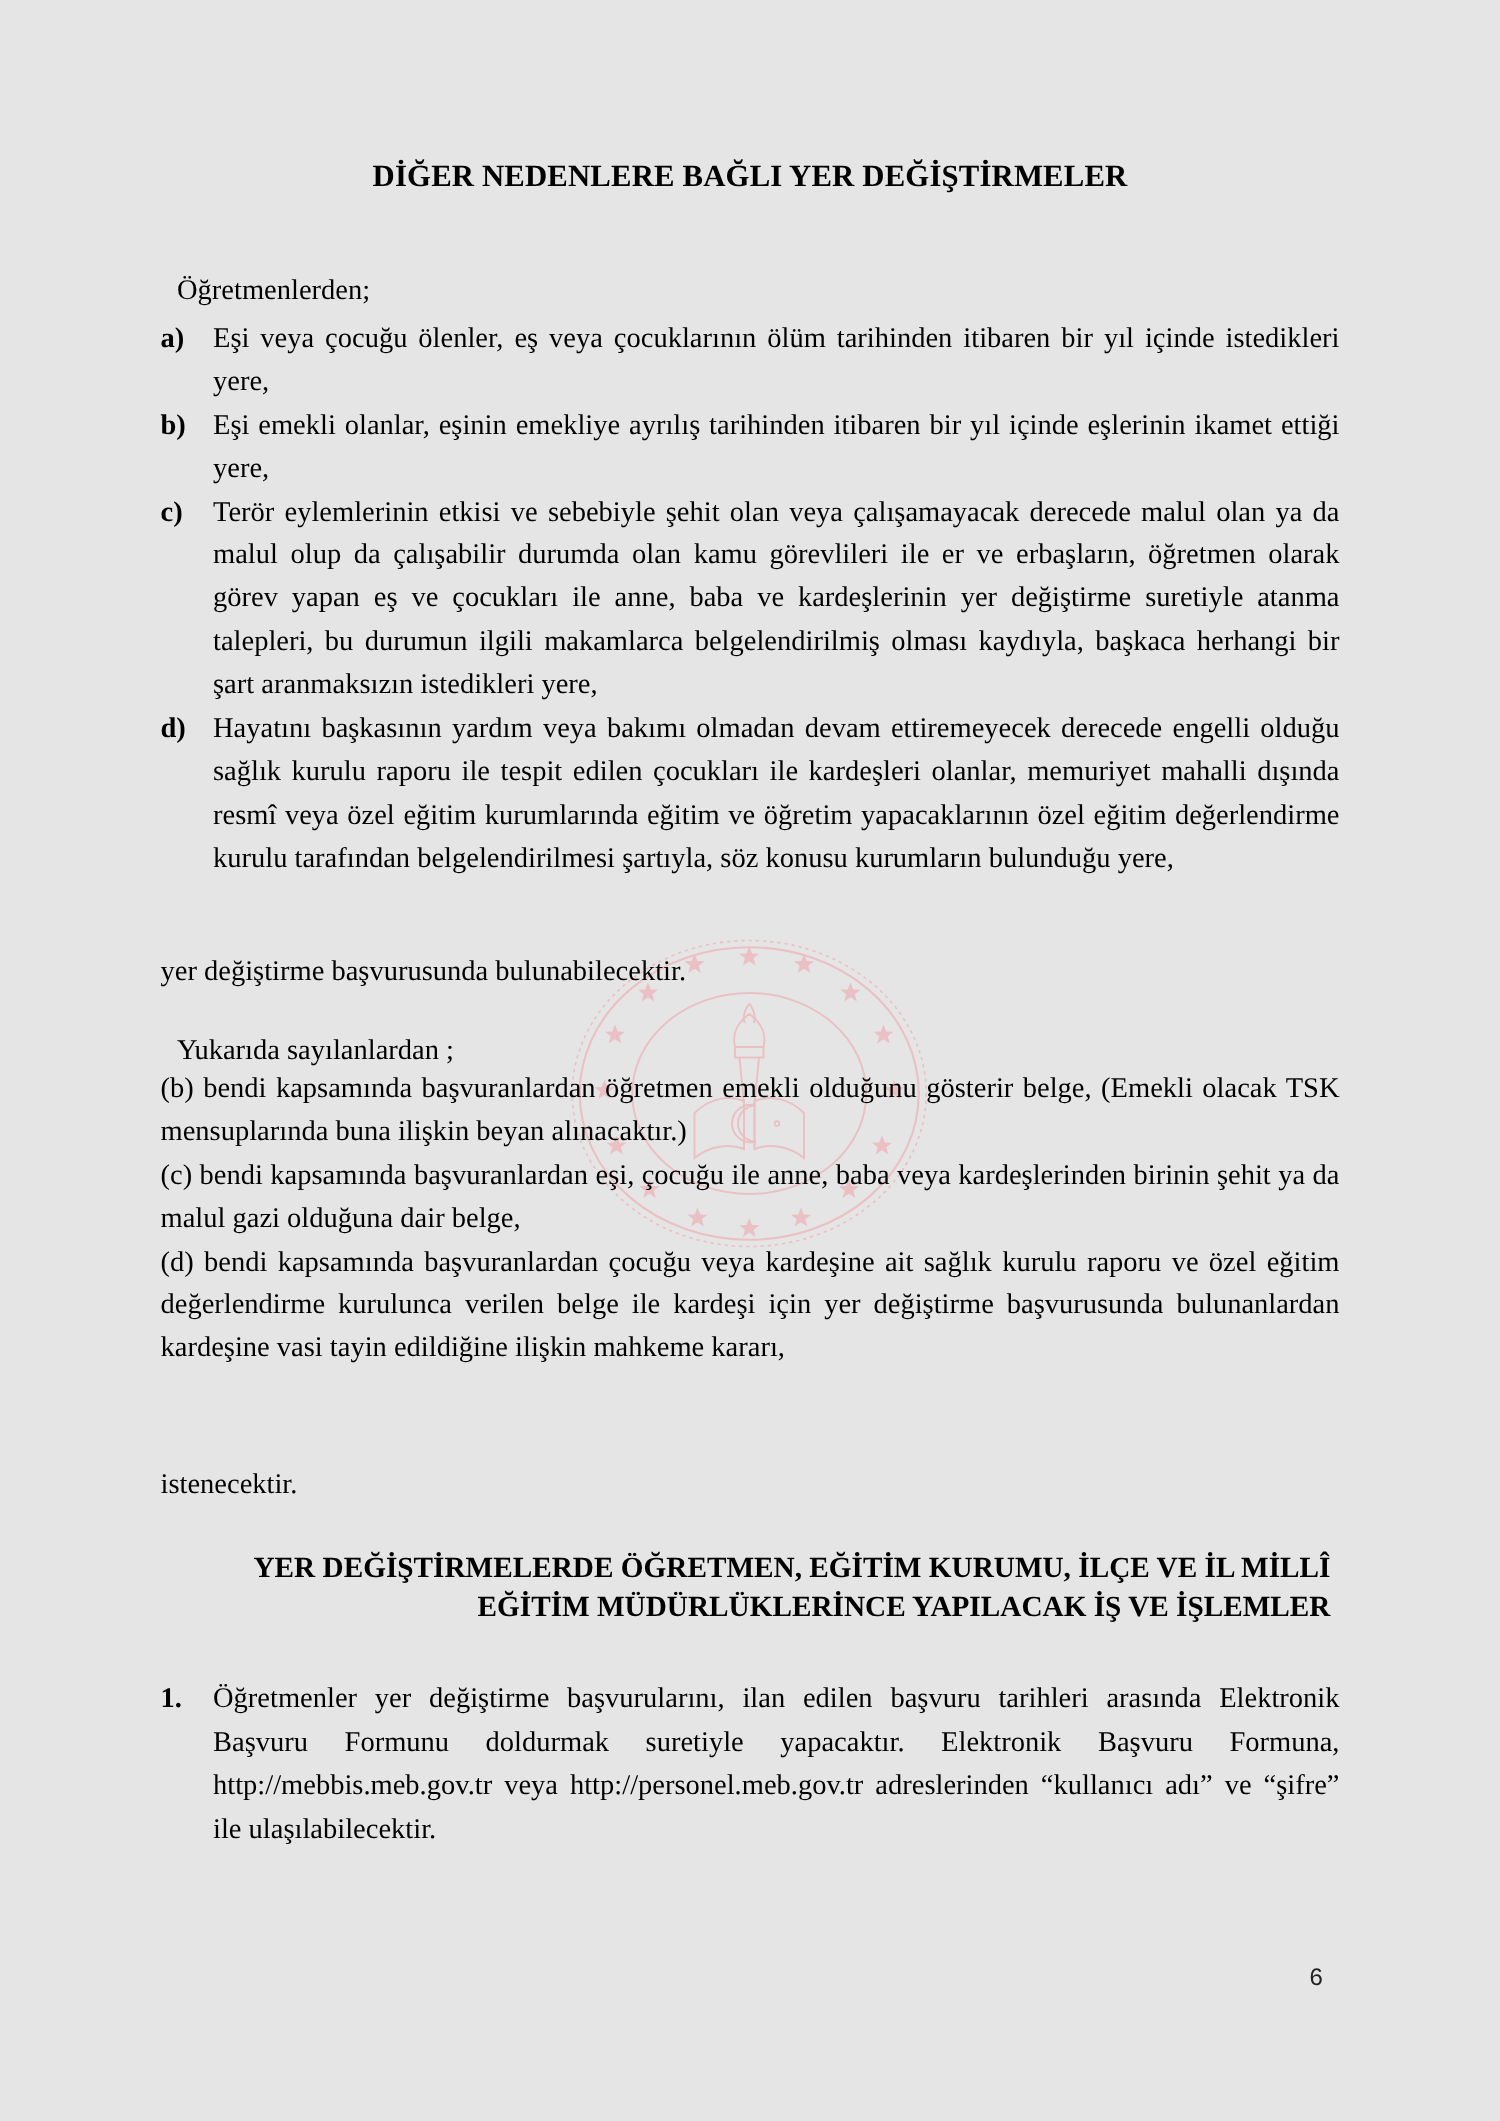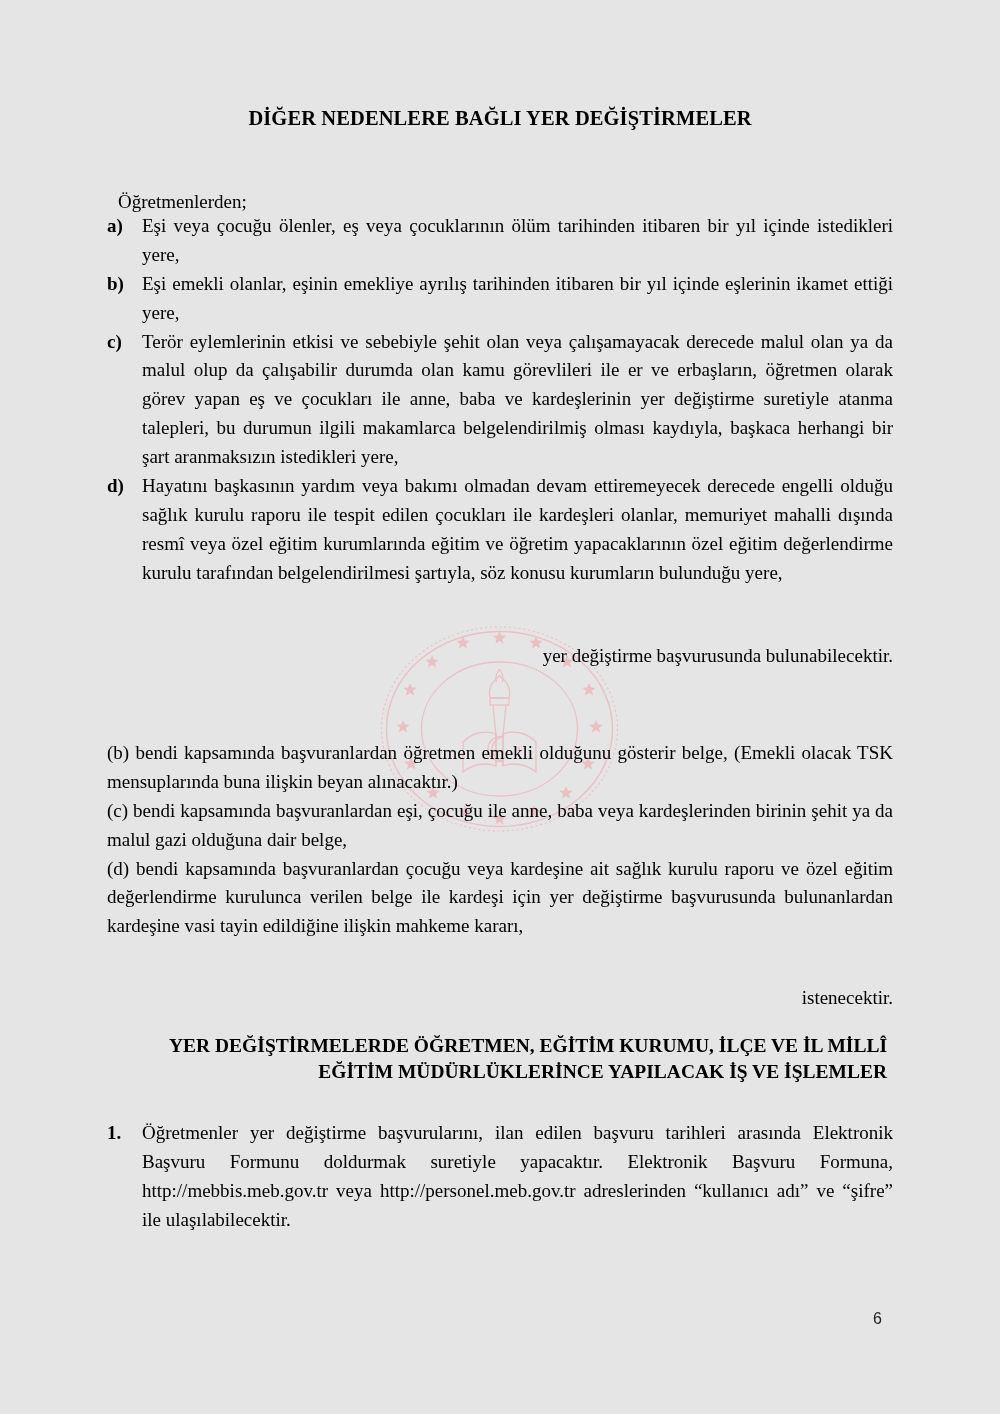--- a/index.html
+++ b/index.html
@@ -34,21 +34,21 @@
     top: 624px;
     width: 243px;
     height: 210px;
     pointer-events: none;
     z-index: 0;
     opacity: 0.62;
   }
   .seal svg { display: block; width: 100%; height: 100%; }
 
   
-  .layer { position: relative; z-index: 2; margin-top: 27px; }
+  .layer { position: relative; z-index: 2; }
 
   h1.doc-title {
     margin: 0;
     position: absolute;
     top: 106px;
     left: 0;
     width: 786px;
     text-align: center;
     font-size: 20.5px;
     font-weight: bold;
@@ -90,21 +90,21 @@
   }
 
   .para {
     position: absolute;
     left: 0;
     width: 786px;
     font-size: 19px;
     line-height: 1.52;
     text-align: justify;
   }
-  .para.nojust { text-align: right; }
+  .para.nojust { text-align: left; }
 
   .p-yer { top: 615px; }
   .p-yukarida { top: 668px; left: 11px; }
   .p-bentler { top: 712px; }
   .p-isten { top: 957px; }
 
   h2.doc-subtitle {
     margin: 0;
     position: absolute;
     top: 1033px;
@@ -222,20 +222,21 @@
         <span>Terör eylemlerinin etkisi ve sebebiyle şehit olan veya çalışamayacak derecede malul olan ya da malul olup da çalışabilir durumda olan kamu görevlileri ile er ve erbaşların, öğretmen olarak görev yapan eş ve çocukları ile anne, baba ve kardeşlerinin yer değiştirme suretiyle atanma talepleri, bu durumun ilgili makamlarca belgelendirilmiş olması kaydıyla, başkaca herhangi bir şart aranmaksızın istedikleri yere,</span>
       </li>
       <li>
         <span class="marker">d)</span>
         <span>Hayatını başkasının yardım veya bakımı olmadan devam ettiremeyecek derecede engelli olduğu sağlık kurulu raporu ile tespit edilen çocukları ile kardeşleri olanlar, memuriyet mahalli dışında resmî veya özel  eğitim kurumlarında eğitim ve öğretim yapacaklarının özel eğitim değerlendirme kurulu tarafından belgelendirilmesi şartıyla, söz konusu kurumların bulunduğu yere,</span>
       </li>
     </ol>
 
     <p class="para nojust p-yer layer">yer değiştirme başvurusunda bulunabilecektir.</p>
 
+    <p class="para nojust p-yukarida layer">Yukarıda sayılanlardan ;</p>
 
     <div class="para p-bentler layer">
       <div>(b) bendi kapsamında başvuranlardan öğretmen emekli olduğunu gösterir belge, (Emekli olacak TSK mensuplarında buna ilişkin beyan alınacaktır.)</div>
       <div>(c) bendi kapsamında başvuranlardan eşi, çocuğu ile anne, baba veya kardeşlerinden birinin şehit ya da malul gazi olduğuna dair belge,</div>
       <div>(d) bendi kapsamında başvuranlardan çocuğu veya kardeşine ait sağlık kurulu raporu ve özel eğitim değerlendirme kurulunca verilen belge ile kardeşi için yer değiştirme başvurusunda bulunanlardan kardeşine  vasi tayin edildiğine ilişkin mahkeme kararı,</div>
     </div>
 
     <p class="para nojust p-isten layer">istenecektir.</p>
 
     <h2 class="doc-subtitle layer">YER DEĞİŞTİRMELERDE ÖĞRETMEN, EĞİTİM KURUMU, İLÇE VE İL MİLLÎ EĞİTİM MÜDÜRLÜKLERİNCE YAPILACAK İŞ VE İŞLEMLER</h2>

